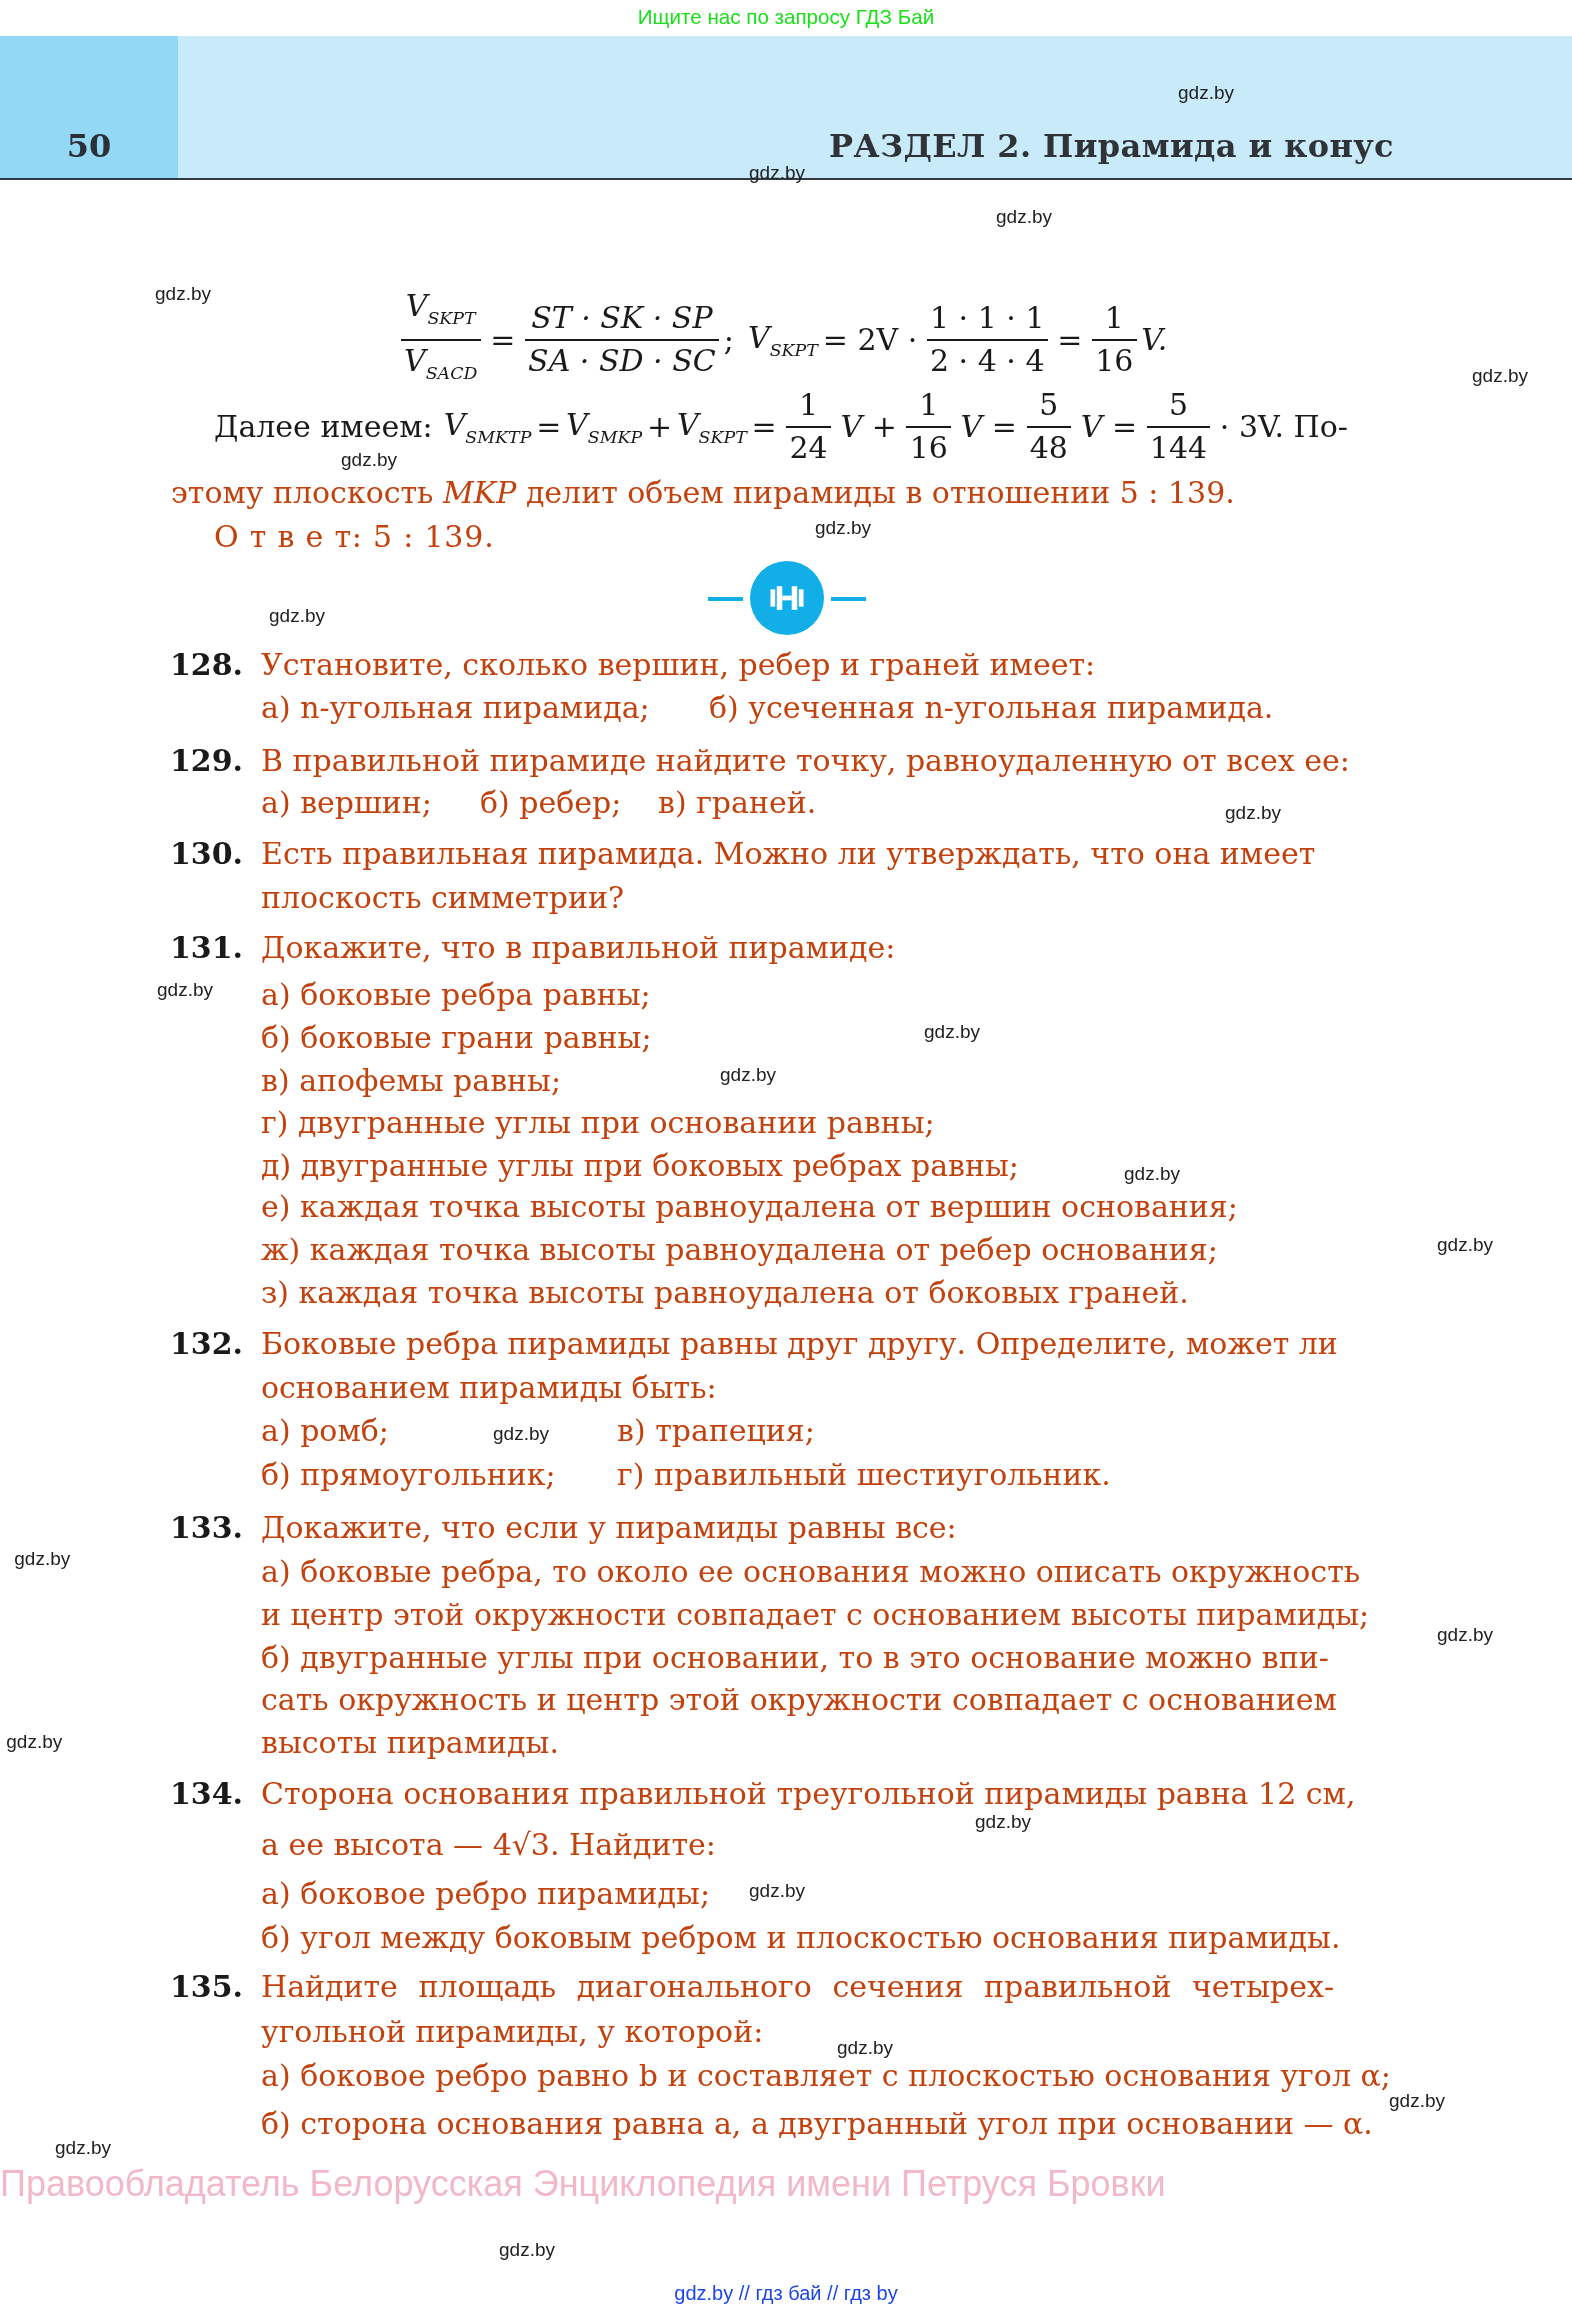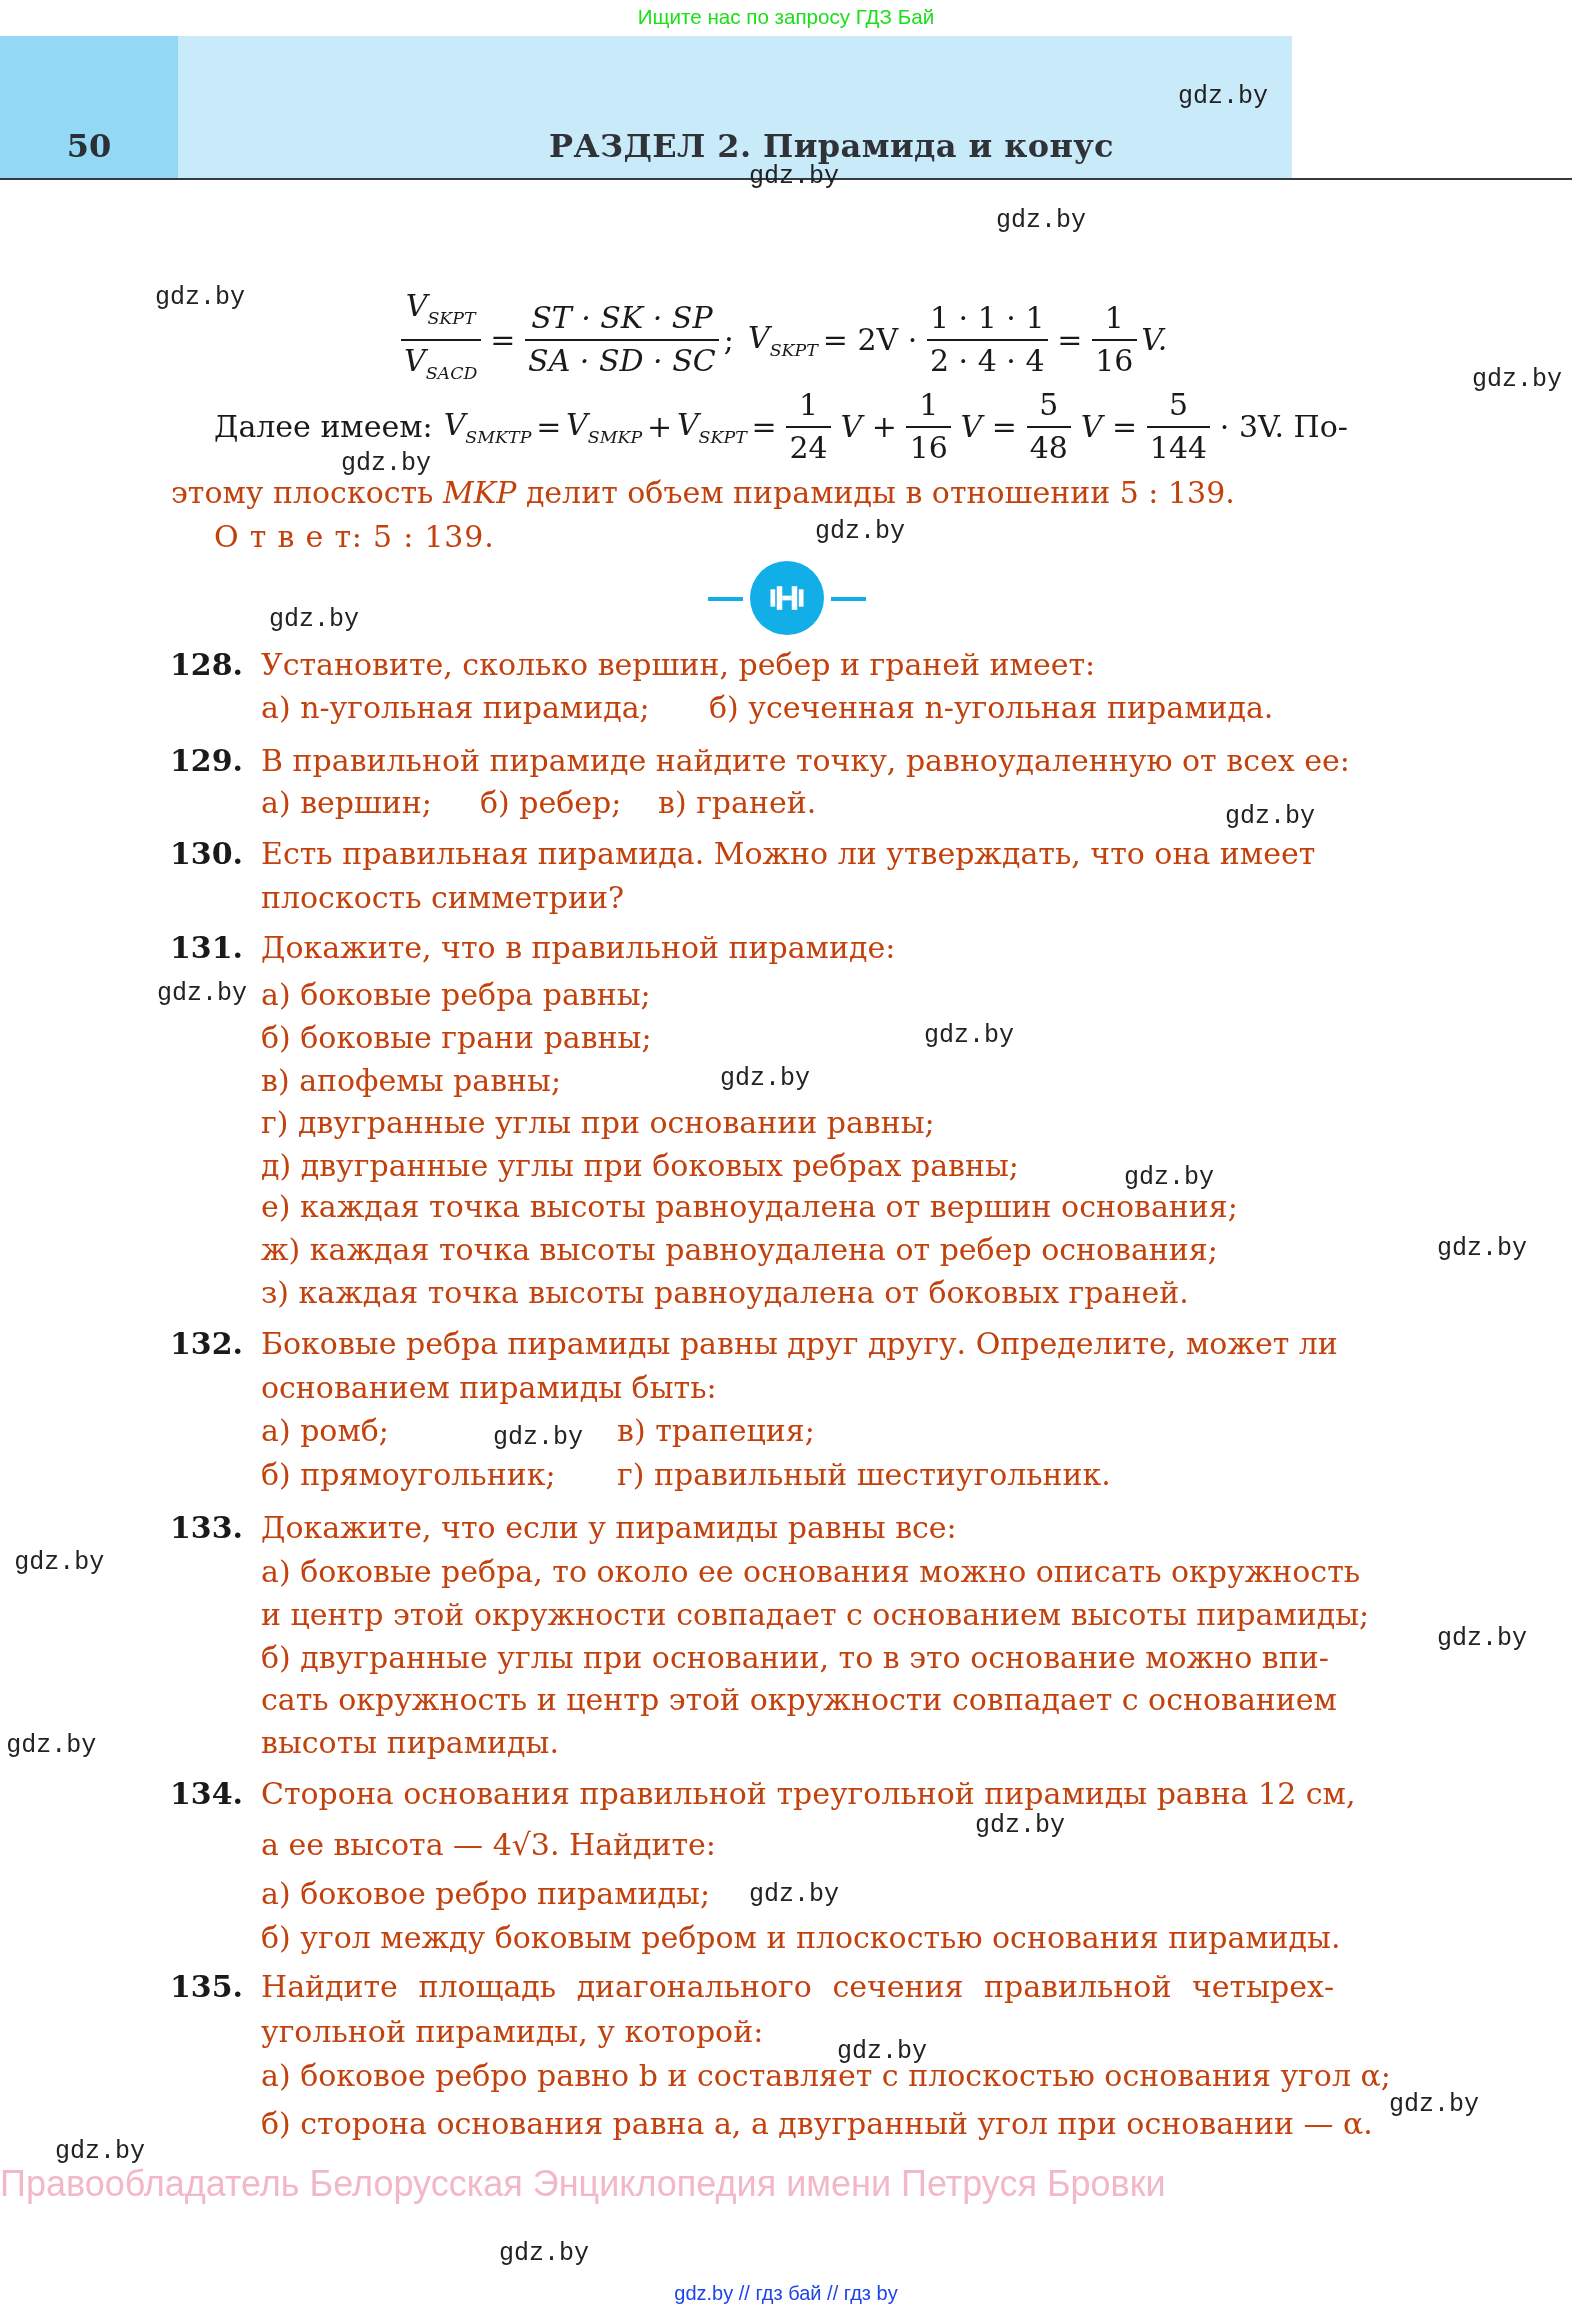--- a/index.html
+++ b/index.html
@@ -2,29 +2,29 @@
 <html style="font-size:12.7px"><head>
 <meta charset="utf-8">
 <style>
   * { margin: 0; padding: 0; box-sizing: border-box; }
   html, body { width: 1572px; height: 2319px; background: #ffffff; overflow: hidden; }
   body { position: relative; font-family: "DejaVu Serif", "Liberation Serif", serif; color: #1a1a1a; }
 
   .top-banner { position: absolute; top: 0; left: 0; width: 1572px; height: 36px; text-align: center;
     font-family: "Liberation Sans", sans-serif; font-size: 20.6px; line-height: 33px; color: #19e019; }
 
-  .header { position: absolute; top: 36px; left: 0; width: 1292px; height: 143px; background: #c9eaf9; }
+  .header { position: absolute; top: 36px; left: 0; width: 1572px; height: 143px; background: #c9eaf9; }
   .header .page-block { position: absolute; left: 0; top: 0; width: 178px; height: 143px; background: #93d8f5; }
   .header .page-num { position: absolute; left: 0; width: 178px; top: 91px; text-align: center;
     font-family: "DejaVu Serif", serif; font-weight: bold; font-size: 32px; color: #2b2f36; }
   .header .section-title { position: absolute; right: 178px; top: 91px; font-family: "DejaVu Serif", serif;
     font-weight: bold; font-size: 32px; color: #2f3338; letter-spacing: 0.4px; }
   .header-rule { position: absolute; top: 178px; left: 0; width: 1572px; height: 2.4px; background: #343a42; }
 
-  .wm { position: absolute; font-family: Liberation Mono, monospace; font-size: 25px; color: #222; }
+  .wm { position: absolute; font-family: Liberation Sans, sans-serif; font-size: 19px; color: #222; }
 
   .text { position: absolute; font-size: 30px; line-height: 44px; white-space: nowrap; color: #c2410c; }
   .num { position: absolute; font-weight: bold; font-size: 30px; line-height: 44px; }
   i.v { font-style: italic; }
 
   
   .formula { position: absolute; display: flex; align-items: center; font-size: 30px; white-space: nowrap; }
   .frac { display: inline-flex; flex-direction: column; align-items: center; margin: 0 4.8px; vertical-align: middle; }
   .frac .n { padding: 0 3.2px 1.6px; line-height: 38px; }
   .frac .d { padding: 1.6px 3.2px 0; border-top: 2.4px solid #1a1a1a; line-height: 38px; }

